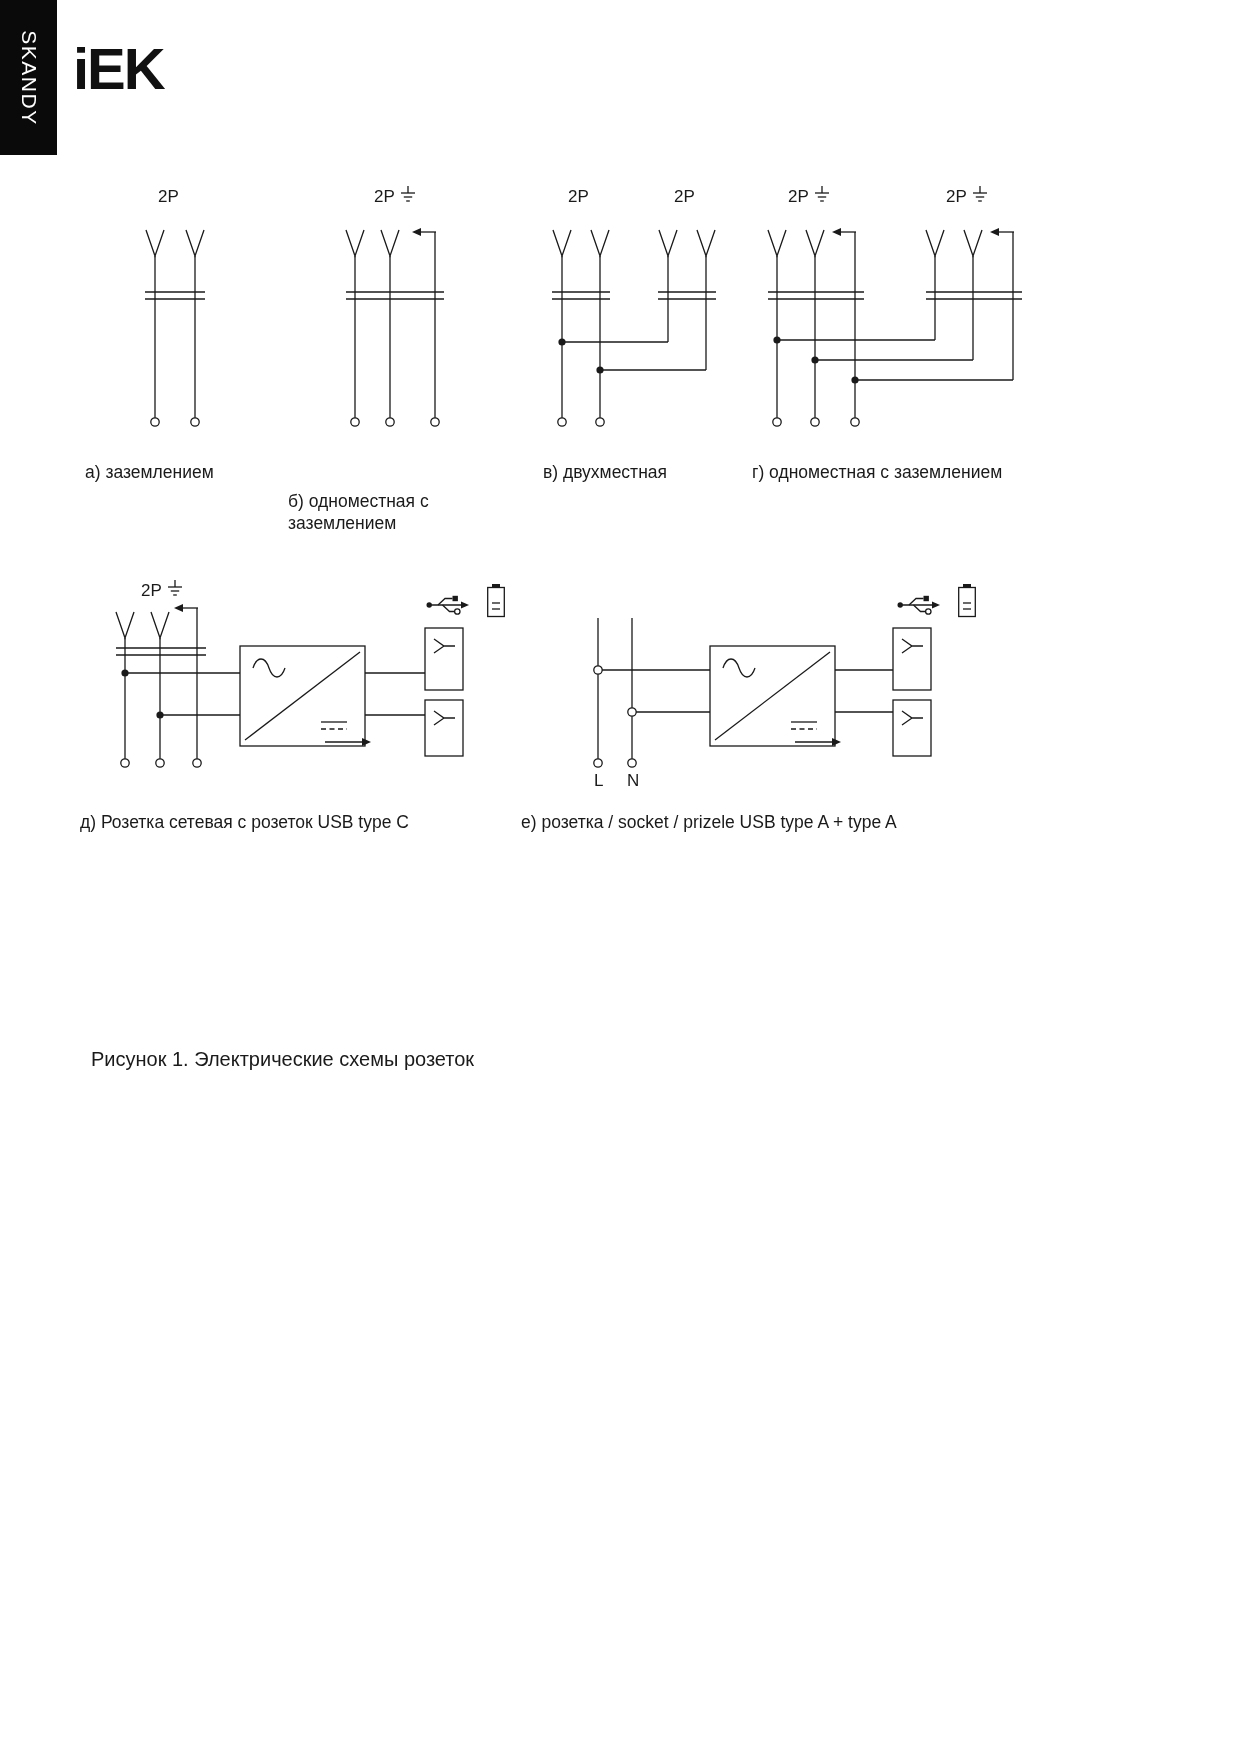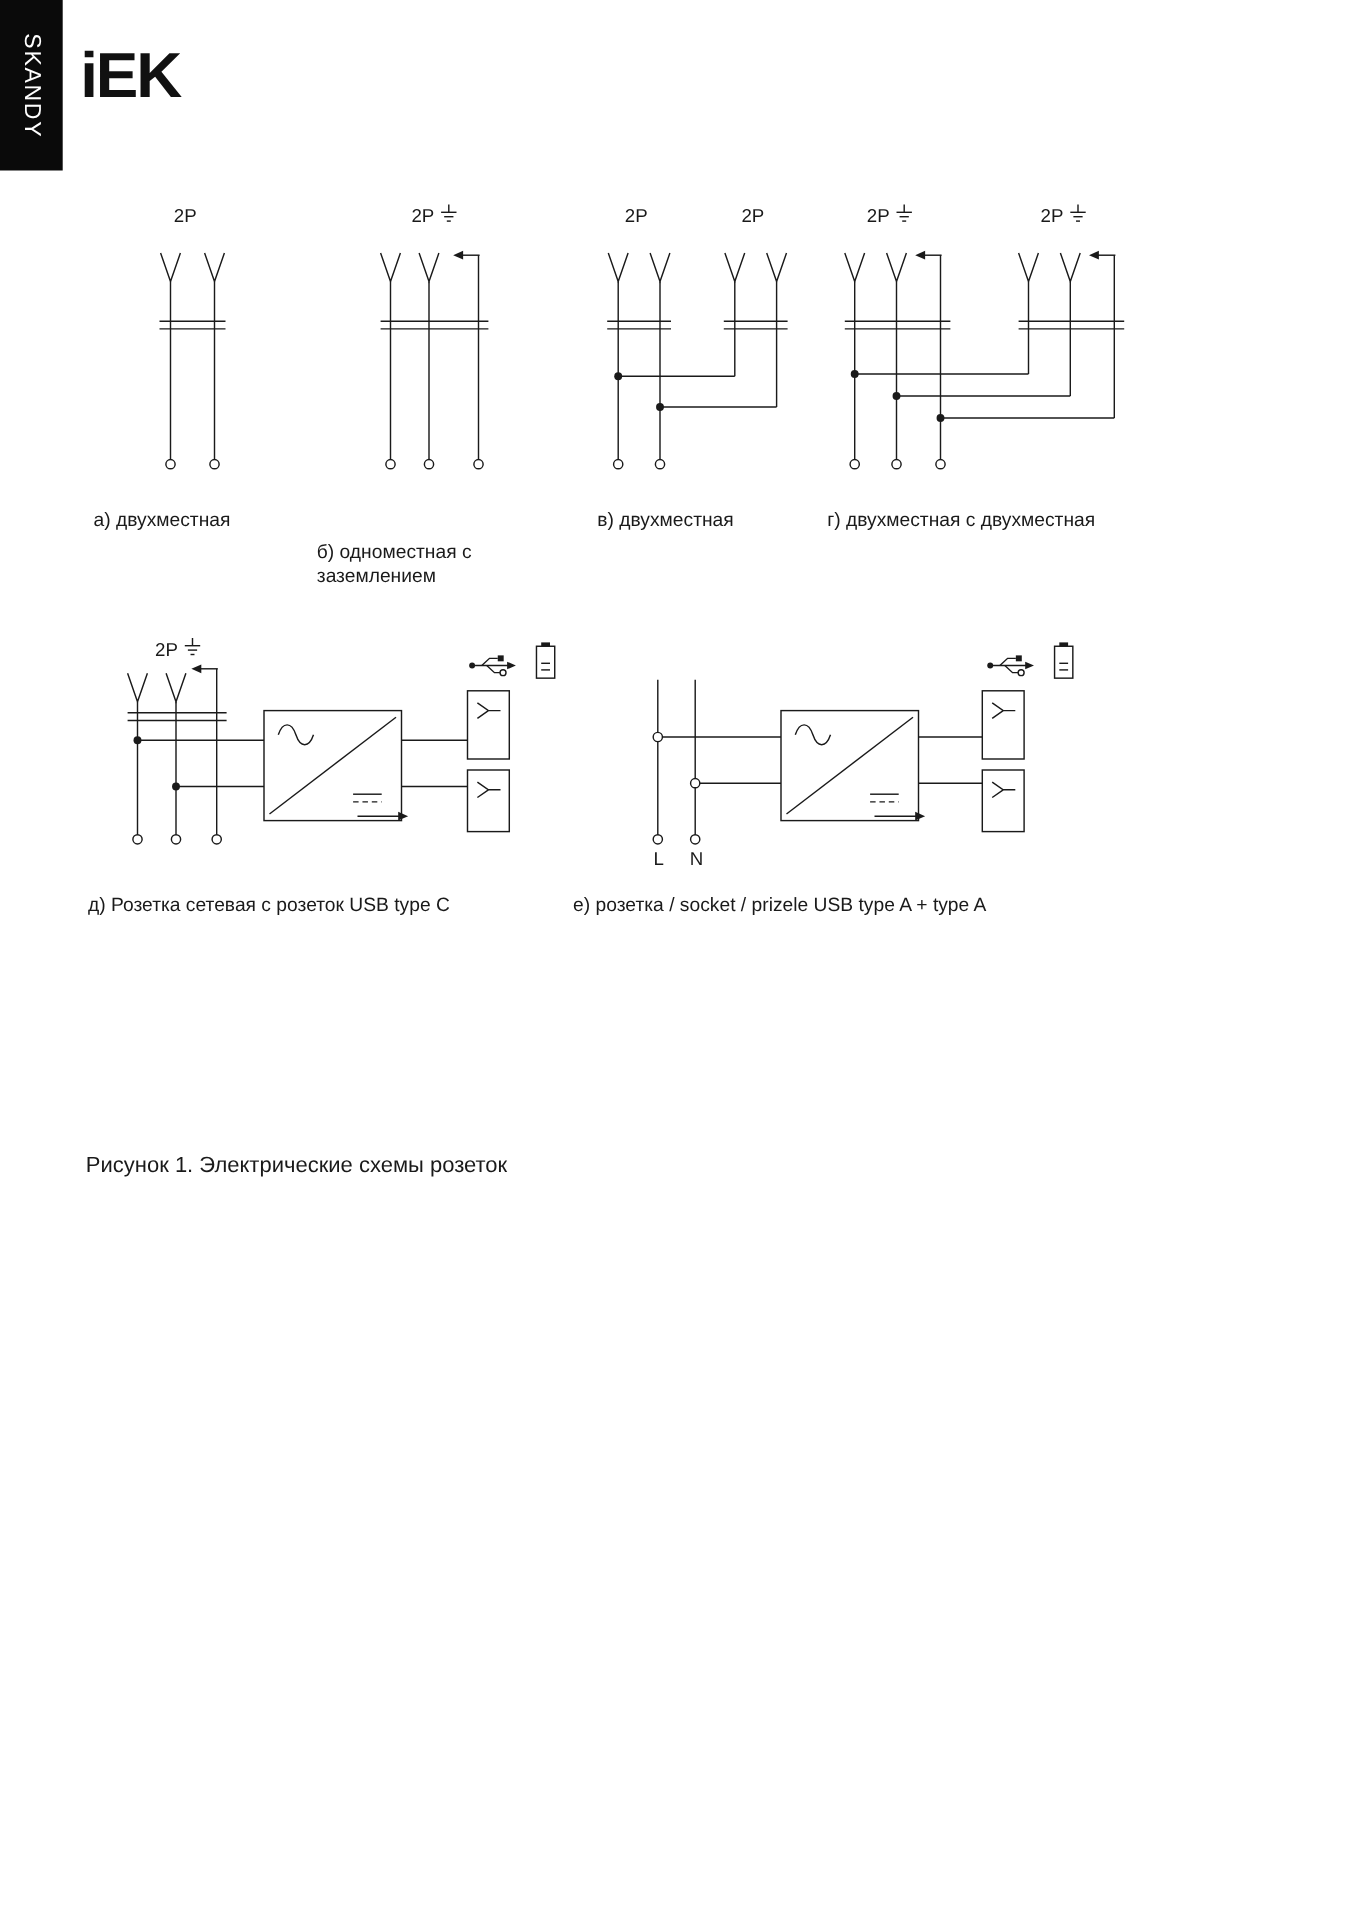--- a/index.html
+++ b/index.html
@@ -17,21 +17,21 @@
     transform:rotate(90deg); white-space:nowrap;
   }
   .logo {
     position:absolute; left:73px; top:40px; font-size:58px; font-weight:700;
     letter-spacing:-2px; color:#111111; line-height:1;
   }
   svg { overflow:visible; }
   svg text { fill:#1a1a1a; stroke:none; font-family:"Liberation Sans",sans-serif; font-size:17px; }
   .cap { position:absolute; font-size:17.5px; white-space:nowrap; }
   .cap-wrap { white-space:normal; width:168px; line-height:1.25;margin-top:29px; }
-  .figcap { position:absolute; font-size:20px; white-space:nowrap; }
+  .figcap { position:absolute; font-size:20px; white-space:nowrap;margin-left:13px; }
 </style>
 </head>
 <body>
 
 <svg width="0" height="0" style="position:absolute" aria-hidden="true">
   <defs>
     <path id="fork" d="M0,0 L9,26 L18,0"></path>
     <g id="gnd">
       <line x1="8" y1="0" x2="8" y2="7"></line>
       <line x1="1" y1="7" x2="15" y2="7"></line>
@@ -232,20 +232,20 @@
     <line x1="290" y1="134" x2="348" y2="134"></line>
   </g>
   <rect x="348" y="50" width="38" height="62"></rect>
   <rect x="348" y="122" width="38" height="56"></rect>
   <use href="#portfork" x="354" y="60"></use>
   <use href="#portfork" x="354" y="132"></use>
   <use href="#usbsym" x="352" y="14"></use>
   <use href="#battsym" x="413" y="6"></use>
 </svg>
 
-<div class="cap" style="left:85px;top:462px">а) двухместная</div>
+<div class="cap" style="left:85px;top:462px">а) заземлением</div>
 <div class="cap cap-wrap" style="left:288px;top:462px">б) одноместная с заземлением</div>
 <div class="cap" style="left:543px;top:462px">в) двухместная</div>
-<div class="cap" style="left:752px;top:462px">г) двухместная с двухместная</div>
+<div class="cap" style="left:752px;top:462px">г) одноместная с заземлением</div>
 <div class="cap" style="left:80px;top:812px">д) Розетка сетевая с розеток USB type C</div>
 <div class="cap" style="left:521px;top:812px">е) розетка / socket / prizele USB type A + type A</div>
 
 <div class="figcap" style="left:78px;top:1048px">Рисунок 1. Электрические схемы розеток</div>
 
 </body></html>

